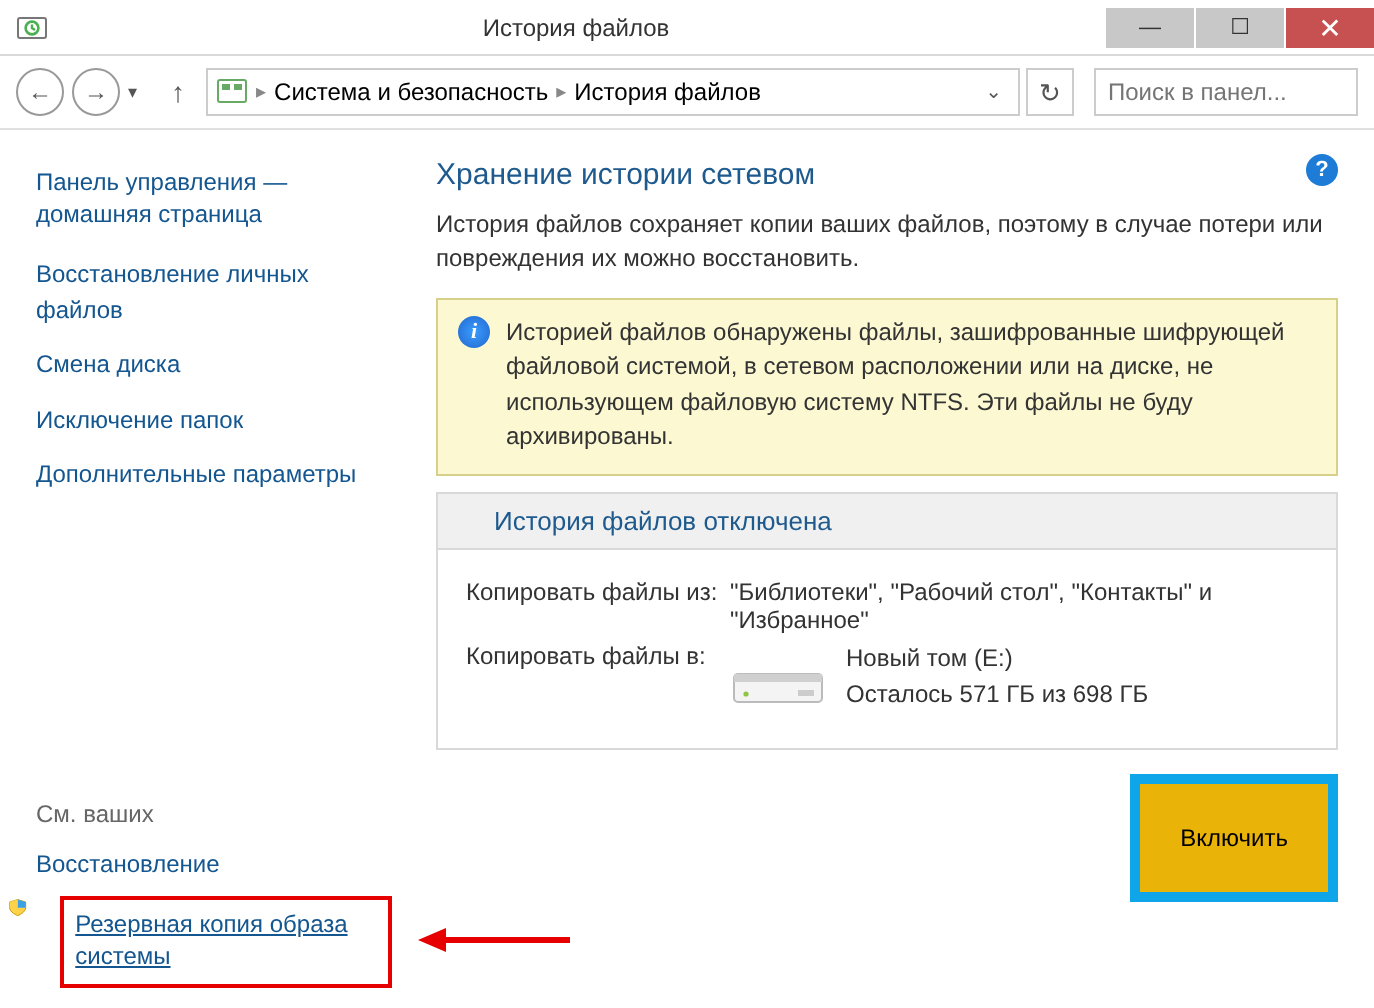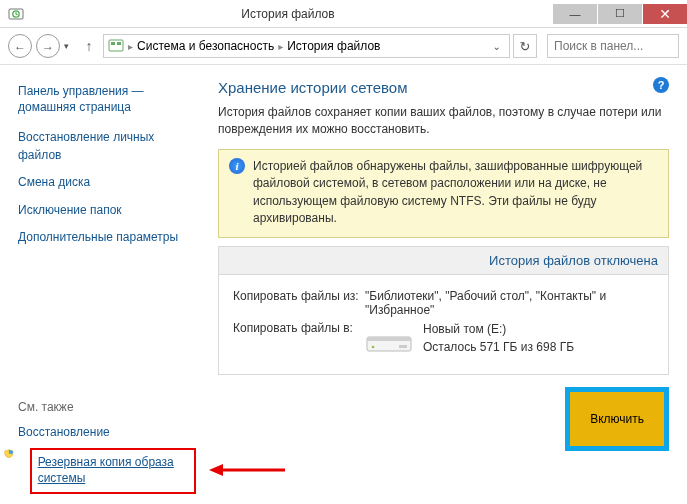--- a/index.html
+++ b/index.html
@@ -40,21 +40,21 @@
   .main { flex: 1; padding: 14px 18px 10px 8px; position: relative; }
   .help-icon { position: absolute; top: 12px; right: 18px; width: 16px; height: 16px; border-radius: 50%; background: #1e7cd6; color:#fff; font-size:11px; font-weight:bold; display:flex;align-items:center;justify-content:center; }
   .main-title { color: #1e5a8e; font-size: 15px; margin-bottom: 8px; }
   .main-desc { font-size: 12px; color: #333; line-height: 1.45; margin-bottom: 10px; }
   
   .info-box { border: 1px solid #d6d08a; background: #fbf8d2; padding: 8px 10px 10px 10px; display: flex; gap: 8px; margin-bottom: 8px; }
   .info-icon { width: 16px; height: 16px; border-radius: 50%; background: radial-gradient(#3b9cff,#2266cc); color:#fff; font-size:11px; font-weight:bold; display:flex;align-items:center;justify-content:center; flex-shrink:0; font-style: italic; font-family: serif;}
   .info-text { font-size: 12px; color: #333; line-height: 1.45; }
   
   .status-panel { border: 1px solid #d9d9d9; margin-bottom: 12px; }
-  .status-header { background: #f0f0f0; border-bottom: 1px solid #d9d9d9; padding: 6px 10px; font-size: 13px; color: #1e5a8e; text-align: right; }
+  .status-header { background: #f0f0f0; border-bottom: 1px solid #d9d9d9; padding: 6px 28px; font-size: 13px; color: #1e5a8e; }
   .status-body { padding: 14px 14px 18px 14px; }
   .status-row { display: flex; margin-bottom: 4px; font-size: 12px; color:#333; }
   .status-label { width: 132px; flex-shrink:0; }
   .drive-row { display: flex; align-items: center; gap: 10px; }
   .drive-img { width: 48px; height: 32px; position: relative; }
   .drive-img svg { width: 48px; height: 32px; }
   .drive-info { font-size: 12px; line-height: 1.45; }
   
   .action-row { display: flex; justify-content: flex-end; }
   .action-btn { background: #eab308; border: 5px solid #0ea5e9; padding: 20px 20px; font-size: 12px; }
@@ -105,21 +105,21 @@
 </div>
 
 <div class="body-area">
   <div class="sidebar">
     <div class="cp-home">Панель управления — домашняя страница</div>
     <div class="side-link">Восстановление личных файлов</div>
     <div class="side-link">Смена диска</div>
     <div class="side-link">Исключение папок</div>
     <div class="side-link">Дополнительные параметры</div>
     <div class="side-spacer"></div>
-    <div class="see-also">См. также</div>
+    <div class="see-also">См. ваших</div>
     <div class="side-link" style="margin-bottom:6px;">Восстановление</div>
     <div class="shield-row">
       <span class="shield">
         <svg viewBox="0 0 12 12">
             <path d="M6 1 L11 2.5 V6 C11 9 6 11 6 11 C6 11 1 9 1 6 V2.5 Z" fill="#ffd24a" stroke="#c49a00" stroke-width="0.6"></path>
             <path d="M6 1 L11 2.5 V6 L6 6 Z" fill="#3ca0e6"></path>
             <path d="M6 6 L1 6 V2.5 L6 1 Z" fill="#ffd24a"></path>
           </svg>
       </span>
       <span class="highlight-box">

